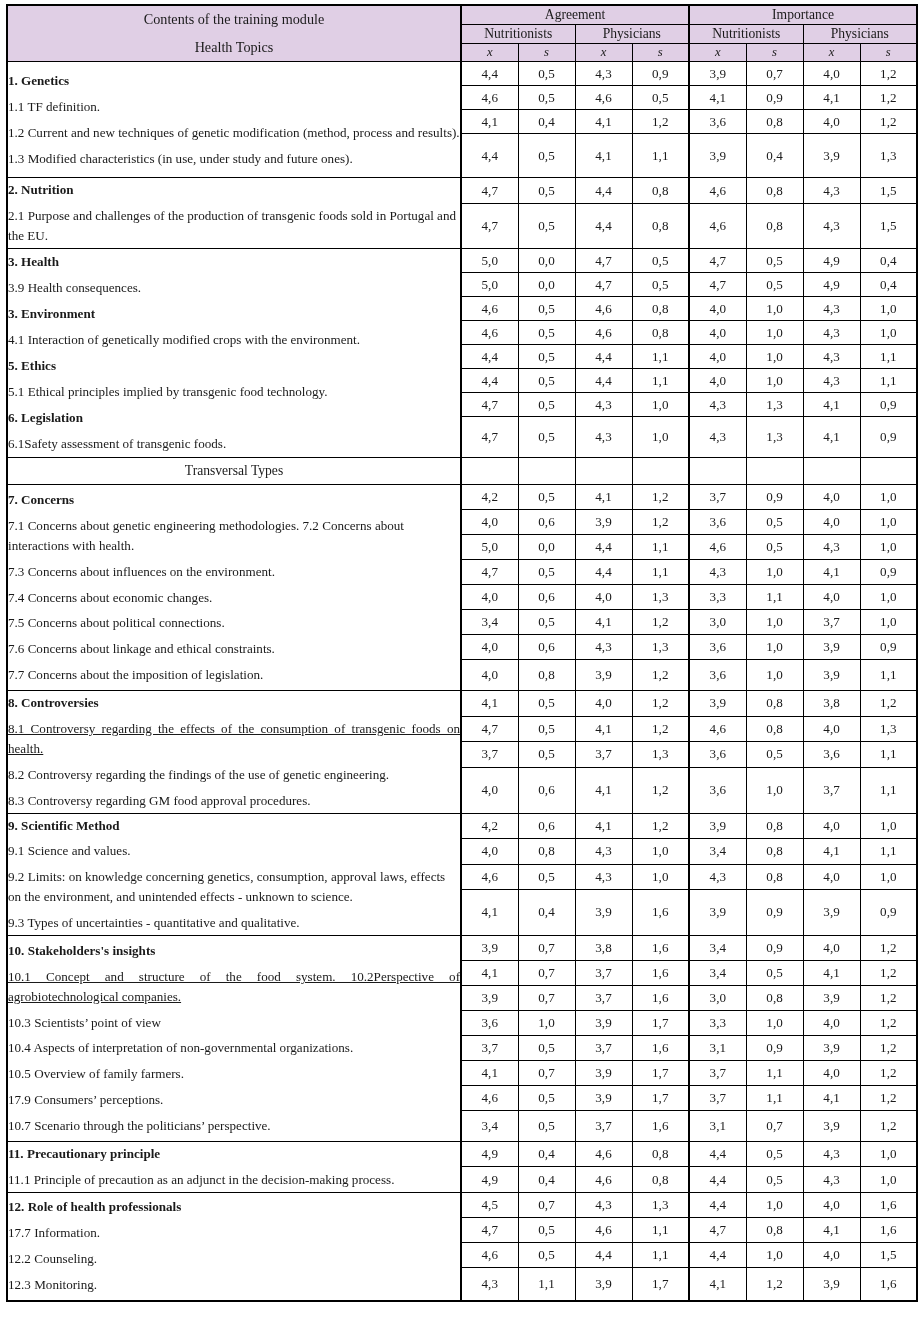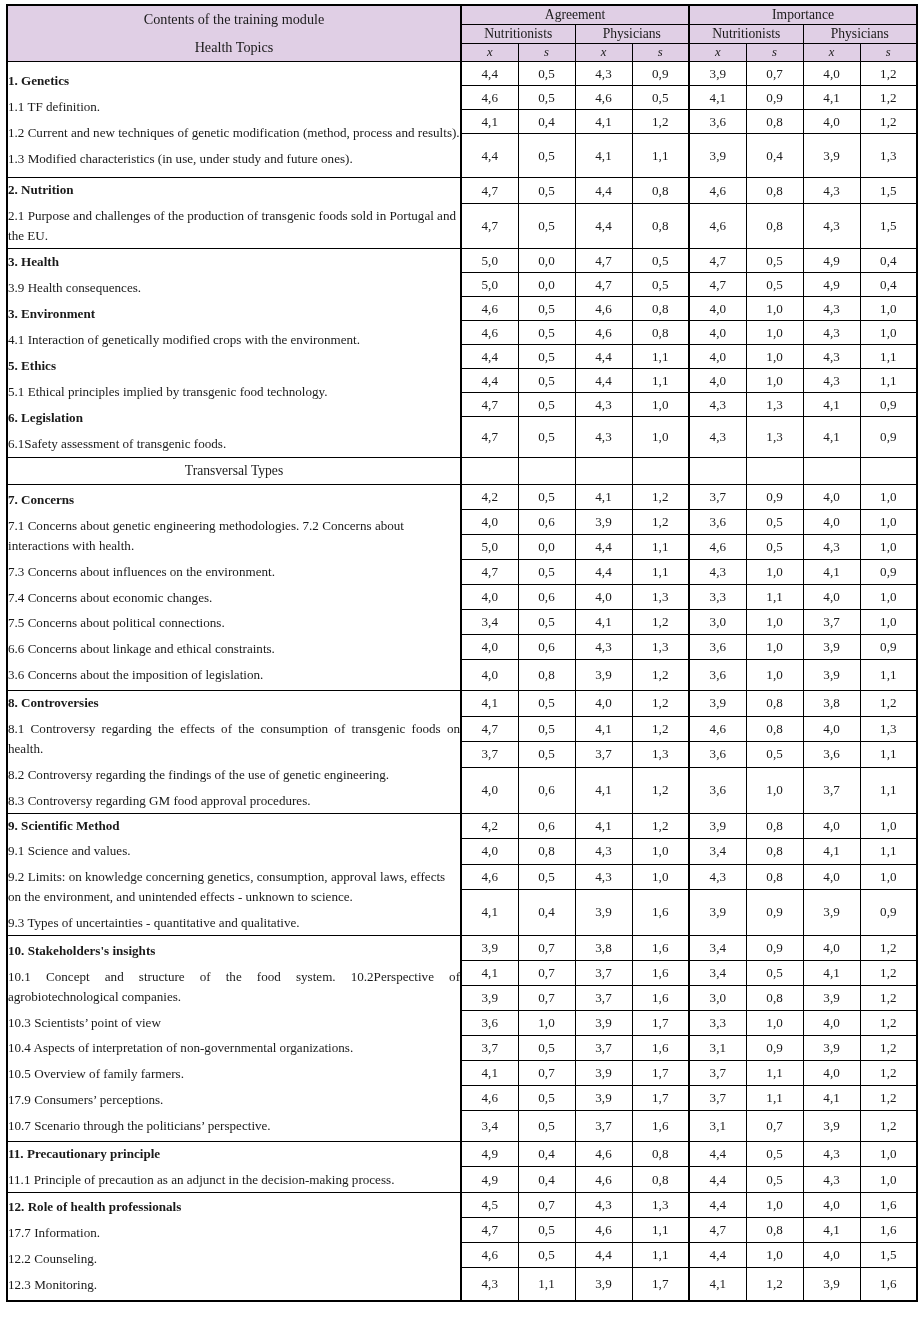--- a/index.html
+++ b/index.html
@@ -37,21 +37,21 @@
   
   .lblcell{
     padding:5px 6px 5px 7px;
     vertical-align:top;
     line-height:1.52;
     font-size:13.1px;
   }
   .lbl{display:block;margin:2px 0 6px 0;}
   .lbl:last-child{margin-bottom:2px;}
   .lbl.b{font-weight:bold;}
-  .lbl.j{text-align:justify;text-align-last:left;}
+  .lbl.j{text-align:justify;text-align-last:left;text-decoration:underline;}
   .valcell{
     text-align:center;
     font-size:13.1px;
     height:23px;
     padding:1px 0;
   }
   .center-topic{
     text-align:center;font-weight:normal;font-size:13.6px;padding:6px 0;
   }
   
@@ -274,22 +274,22 @@
           <td class="valcell" style="height: 26px;"></td>
           <td class="valcell" style="height: 26px;"></td>
         </tr>
         <tr class="secTop">
           <td class="lblcell" rowspan="8">
             <span class="lbl b">7.  Concerns</span>
             <span class="lbl">7.1 Concerns about genetic engineering methodologies. 7.2 Concerns about interactions with health.</span>
             <span class="lbl">7.3 Concerns about influences on the environment.</span>
             <span class="lbl">7.4 Concerns about economic changes.</span>
             <span class="lbl">7.5 Concerns about political connections.</span>
-            <span class="lbl">6.6 Concerns about linkage and ethical constraints.</span>
-            <span class="lbl">3.6 Concerns about the imposition of legislation.</span>
+            <span class="lbl">7.6 Concerns about linkage and ethical constraints.</span>
+            <span class="lbl">7.7 Concerns about the imposition of legislation.</span>
           </td>
           <td class="valcell thickLeftSep" style="height: 24px;">4,2</td>
           <td class="valcell" style="height: 24px;">0,5</td>
           <td class="valcell" style="height: 24px;">4,1</td>
           <td class="valcell" style="height: 24px;">1,2</td>
           <td class="valcell thickLeftSep" style="height: 24px;">3,7</td>
           <td class="valcell" style="height: 24px;">0,9</td>
           <td class="valcell" style="height: 24px;">4,0</td>
           <td class="valcell" style="height: 24px;">1,0</td>
         </tr>

